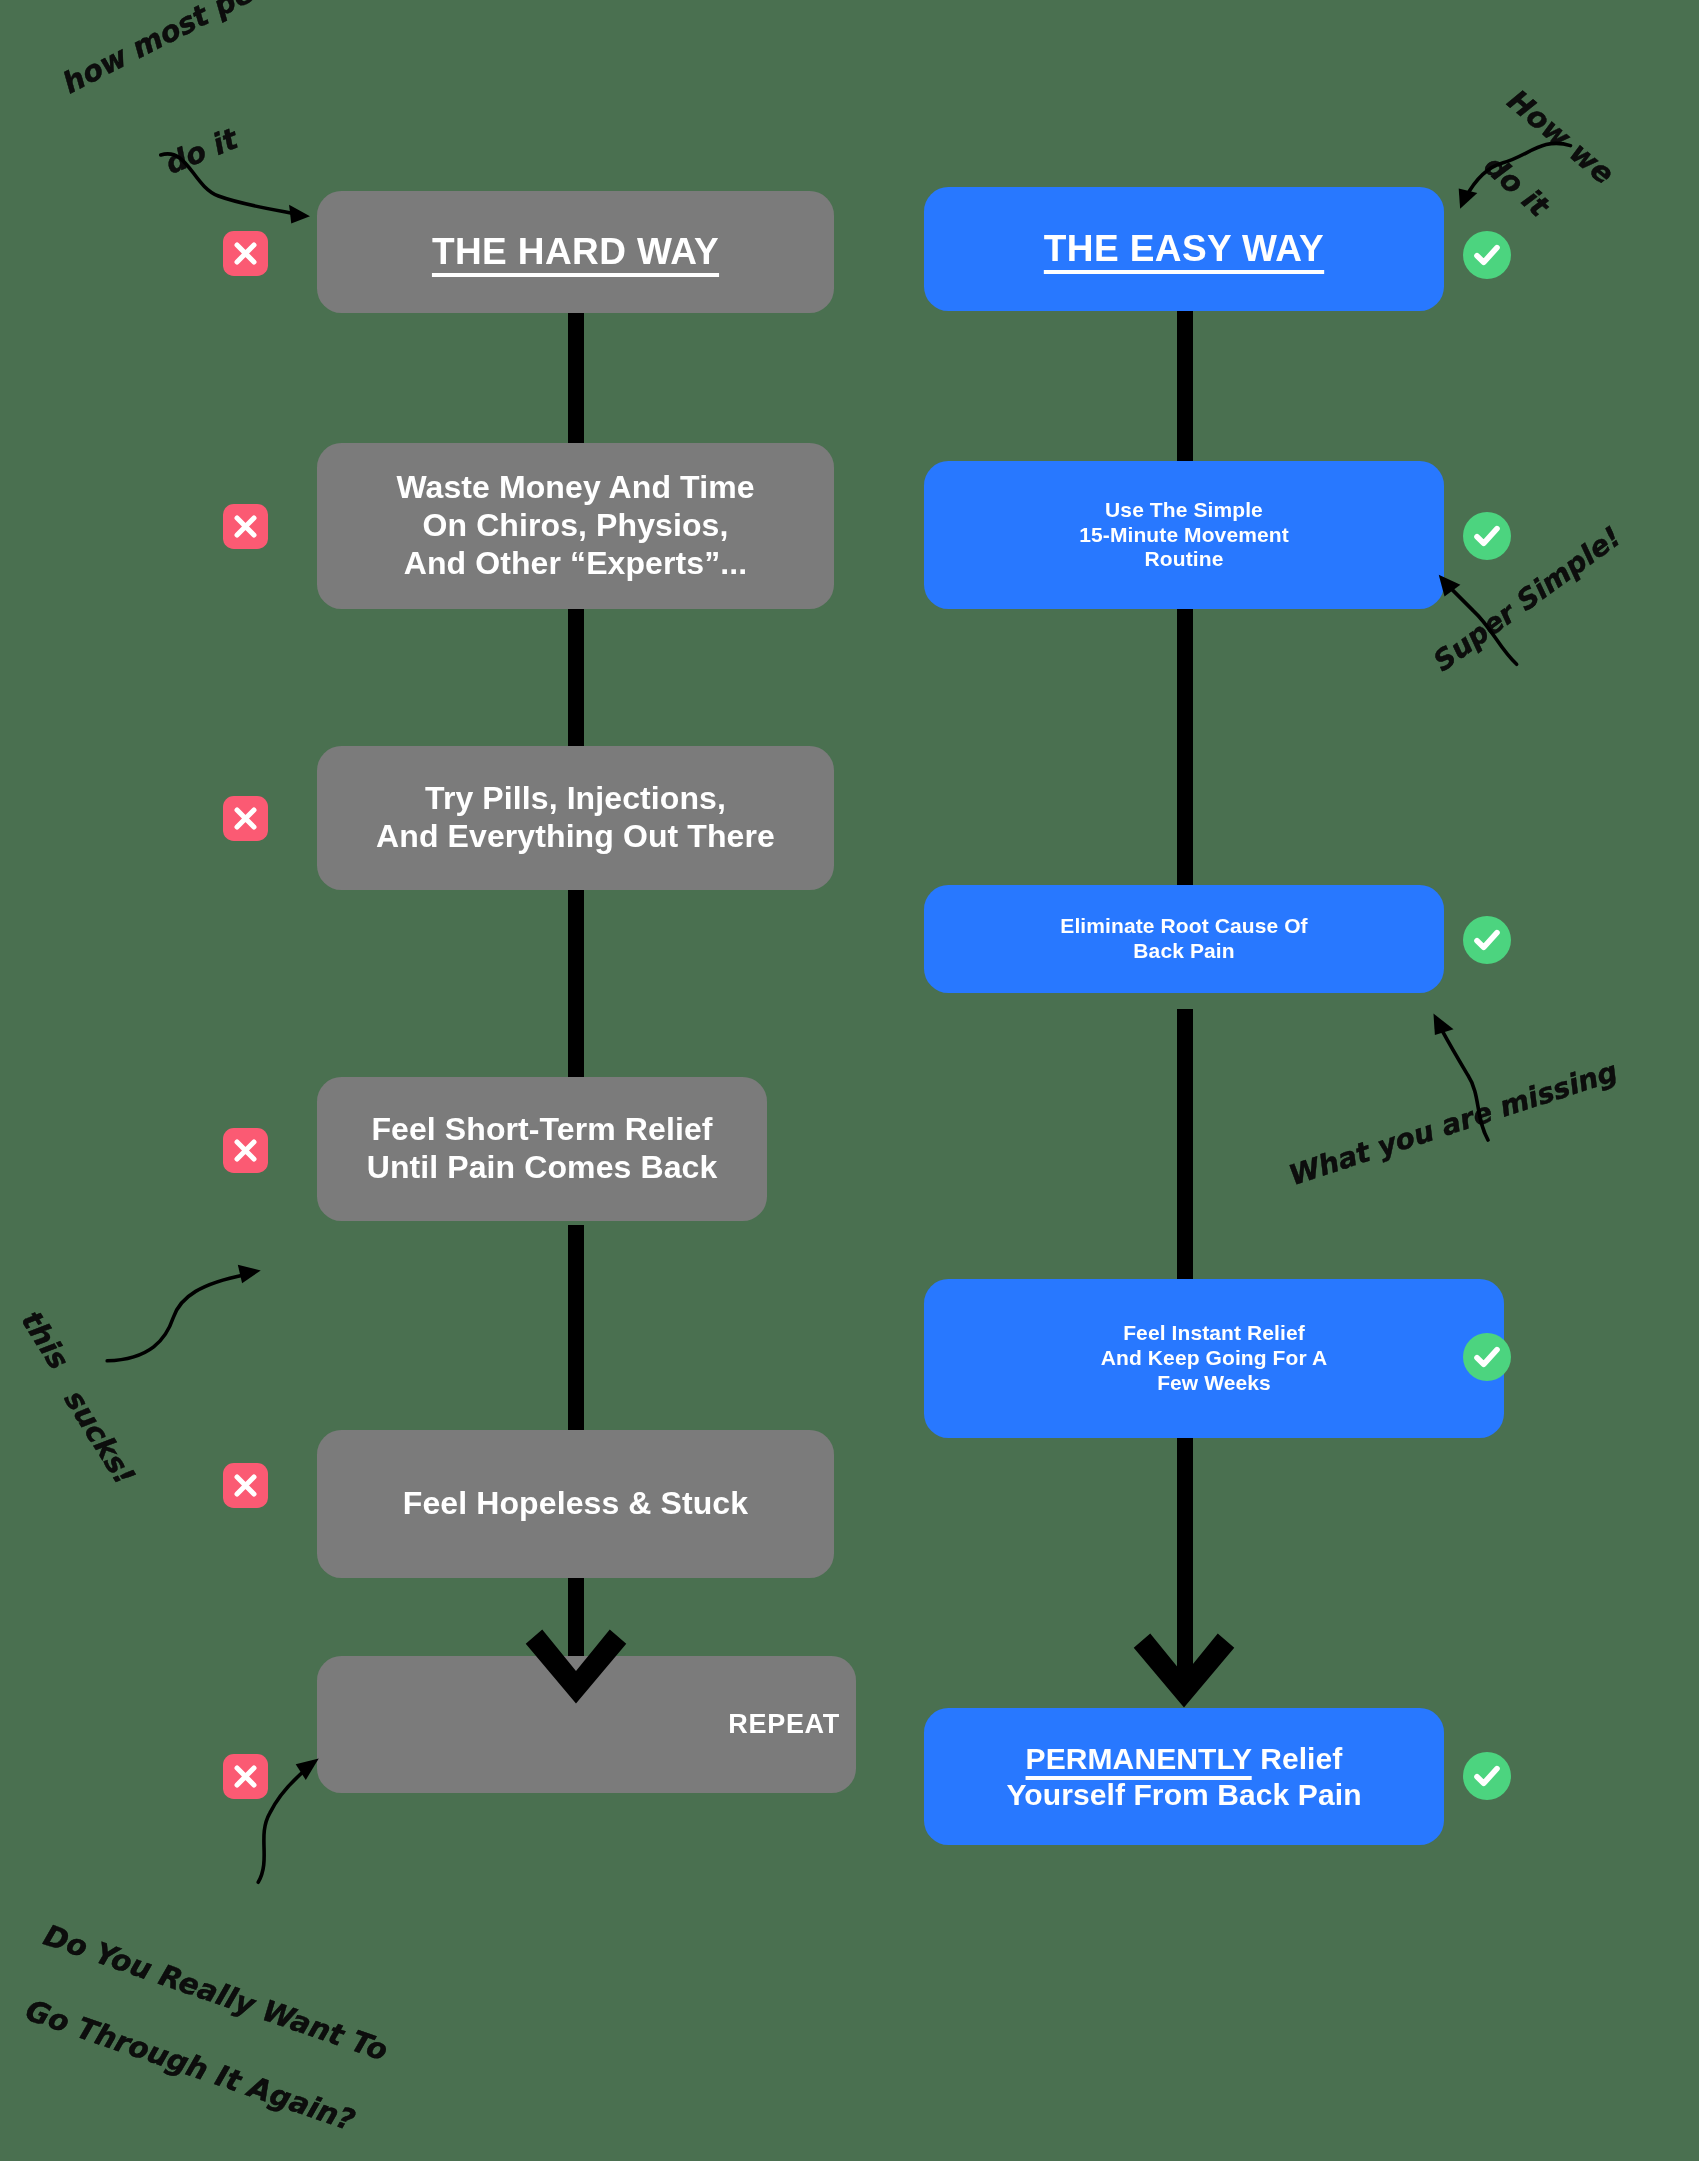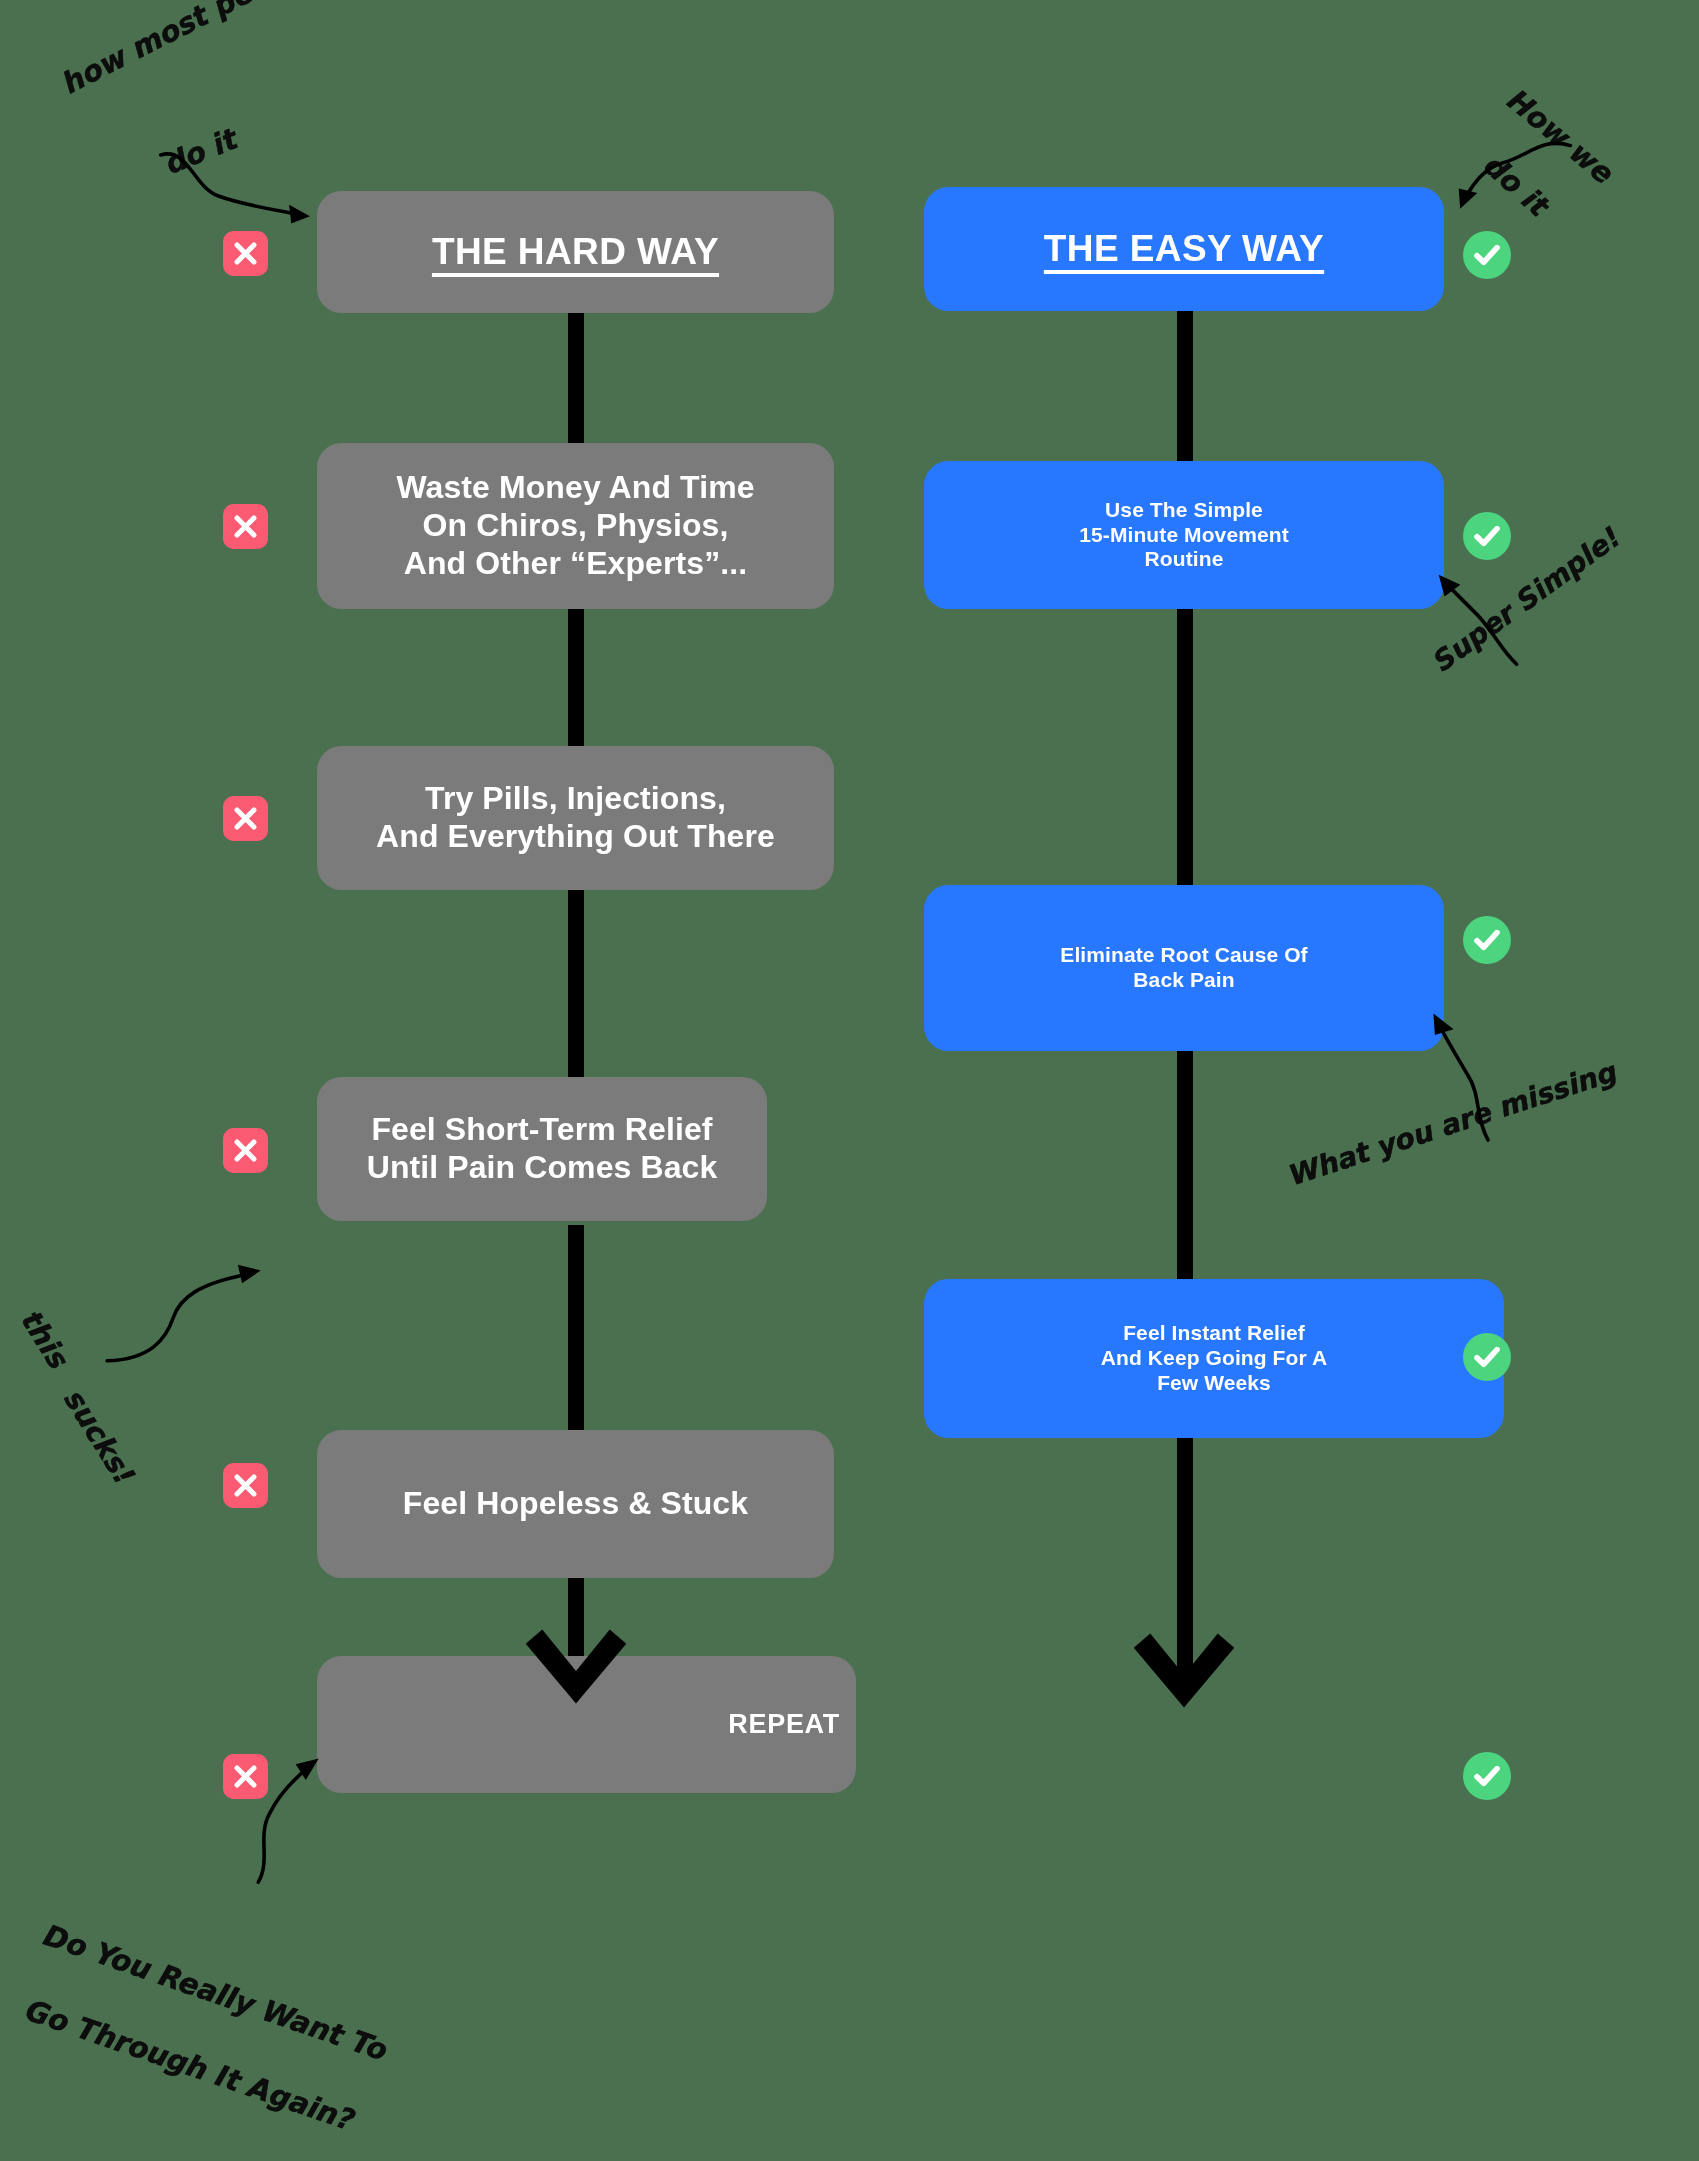--- a/index.html
+++ b/index.html
@@ -162,35 +162,41 @@
   </div>
 
   <div class="node blue" style="left:924px; top:461px; width:520px; height:148px;">
     <span class="txt body-txt-2">
       <span>Use The Simple</span><br>
       <span>15-Minute Movement</span><br>
       <span>Routine</span>
     </span>
   </div>
 
-  <div class="node blue" style="left:924px; top:885px; width:520px; height:166px;">
+  <div class="node blue" style="left:924px; top:885px; width:520px; height:108px;">
     <span class="txt body-txt-2">
       <span>Eliminate Root Cause Of</span><br>
       <span>Back Pain</span>
     </span>
   </div>
 
   <div class="node blue" style="left:924px; top:1279px; width:580px; height:159px;">
     <span class="txt body-txt-2">
       <span>Feel Instant Relief</span><br>
       <span>And Keep Going For A</span><br>
       <span>Few Weeks</span>
     </span>
   </div>
 
+  <div class="node blue" style="left:924px; top:1708px; width:520px; height:137px;">
+    <span class="txt perm-txt">
+      <u>PERMANENTLY</u><span> Relief</span><br>
+      <span>Yourself From Back Pain</span>
+    </span>
+  </div>
 
   <div class="mark x" style="left:223px; top:231px;">
     <svg viewBox="0 0 24 24">
       <path d="M5 5 L19 19 M19 5 L5 19" stroke="#fff" stroke-width="4.2" stroke-linecap="round"></path>
     </svg>
   </div>
   <div class="mark x" style="left:223px; top:504px;">
     <svg viewBox="0 0 24 24">
       <path d="M5 5 L19 19 M19 5 L5 19" stroke="#fff" stroke-width="4.2" stroke-linecap="round"></path>
     </svg>

